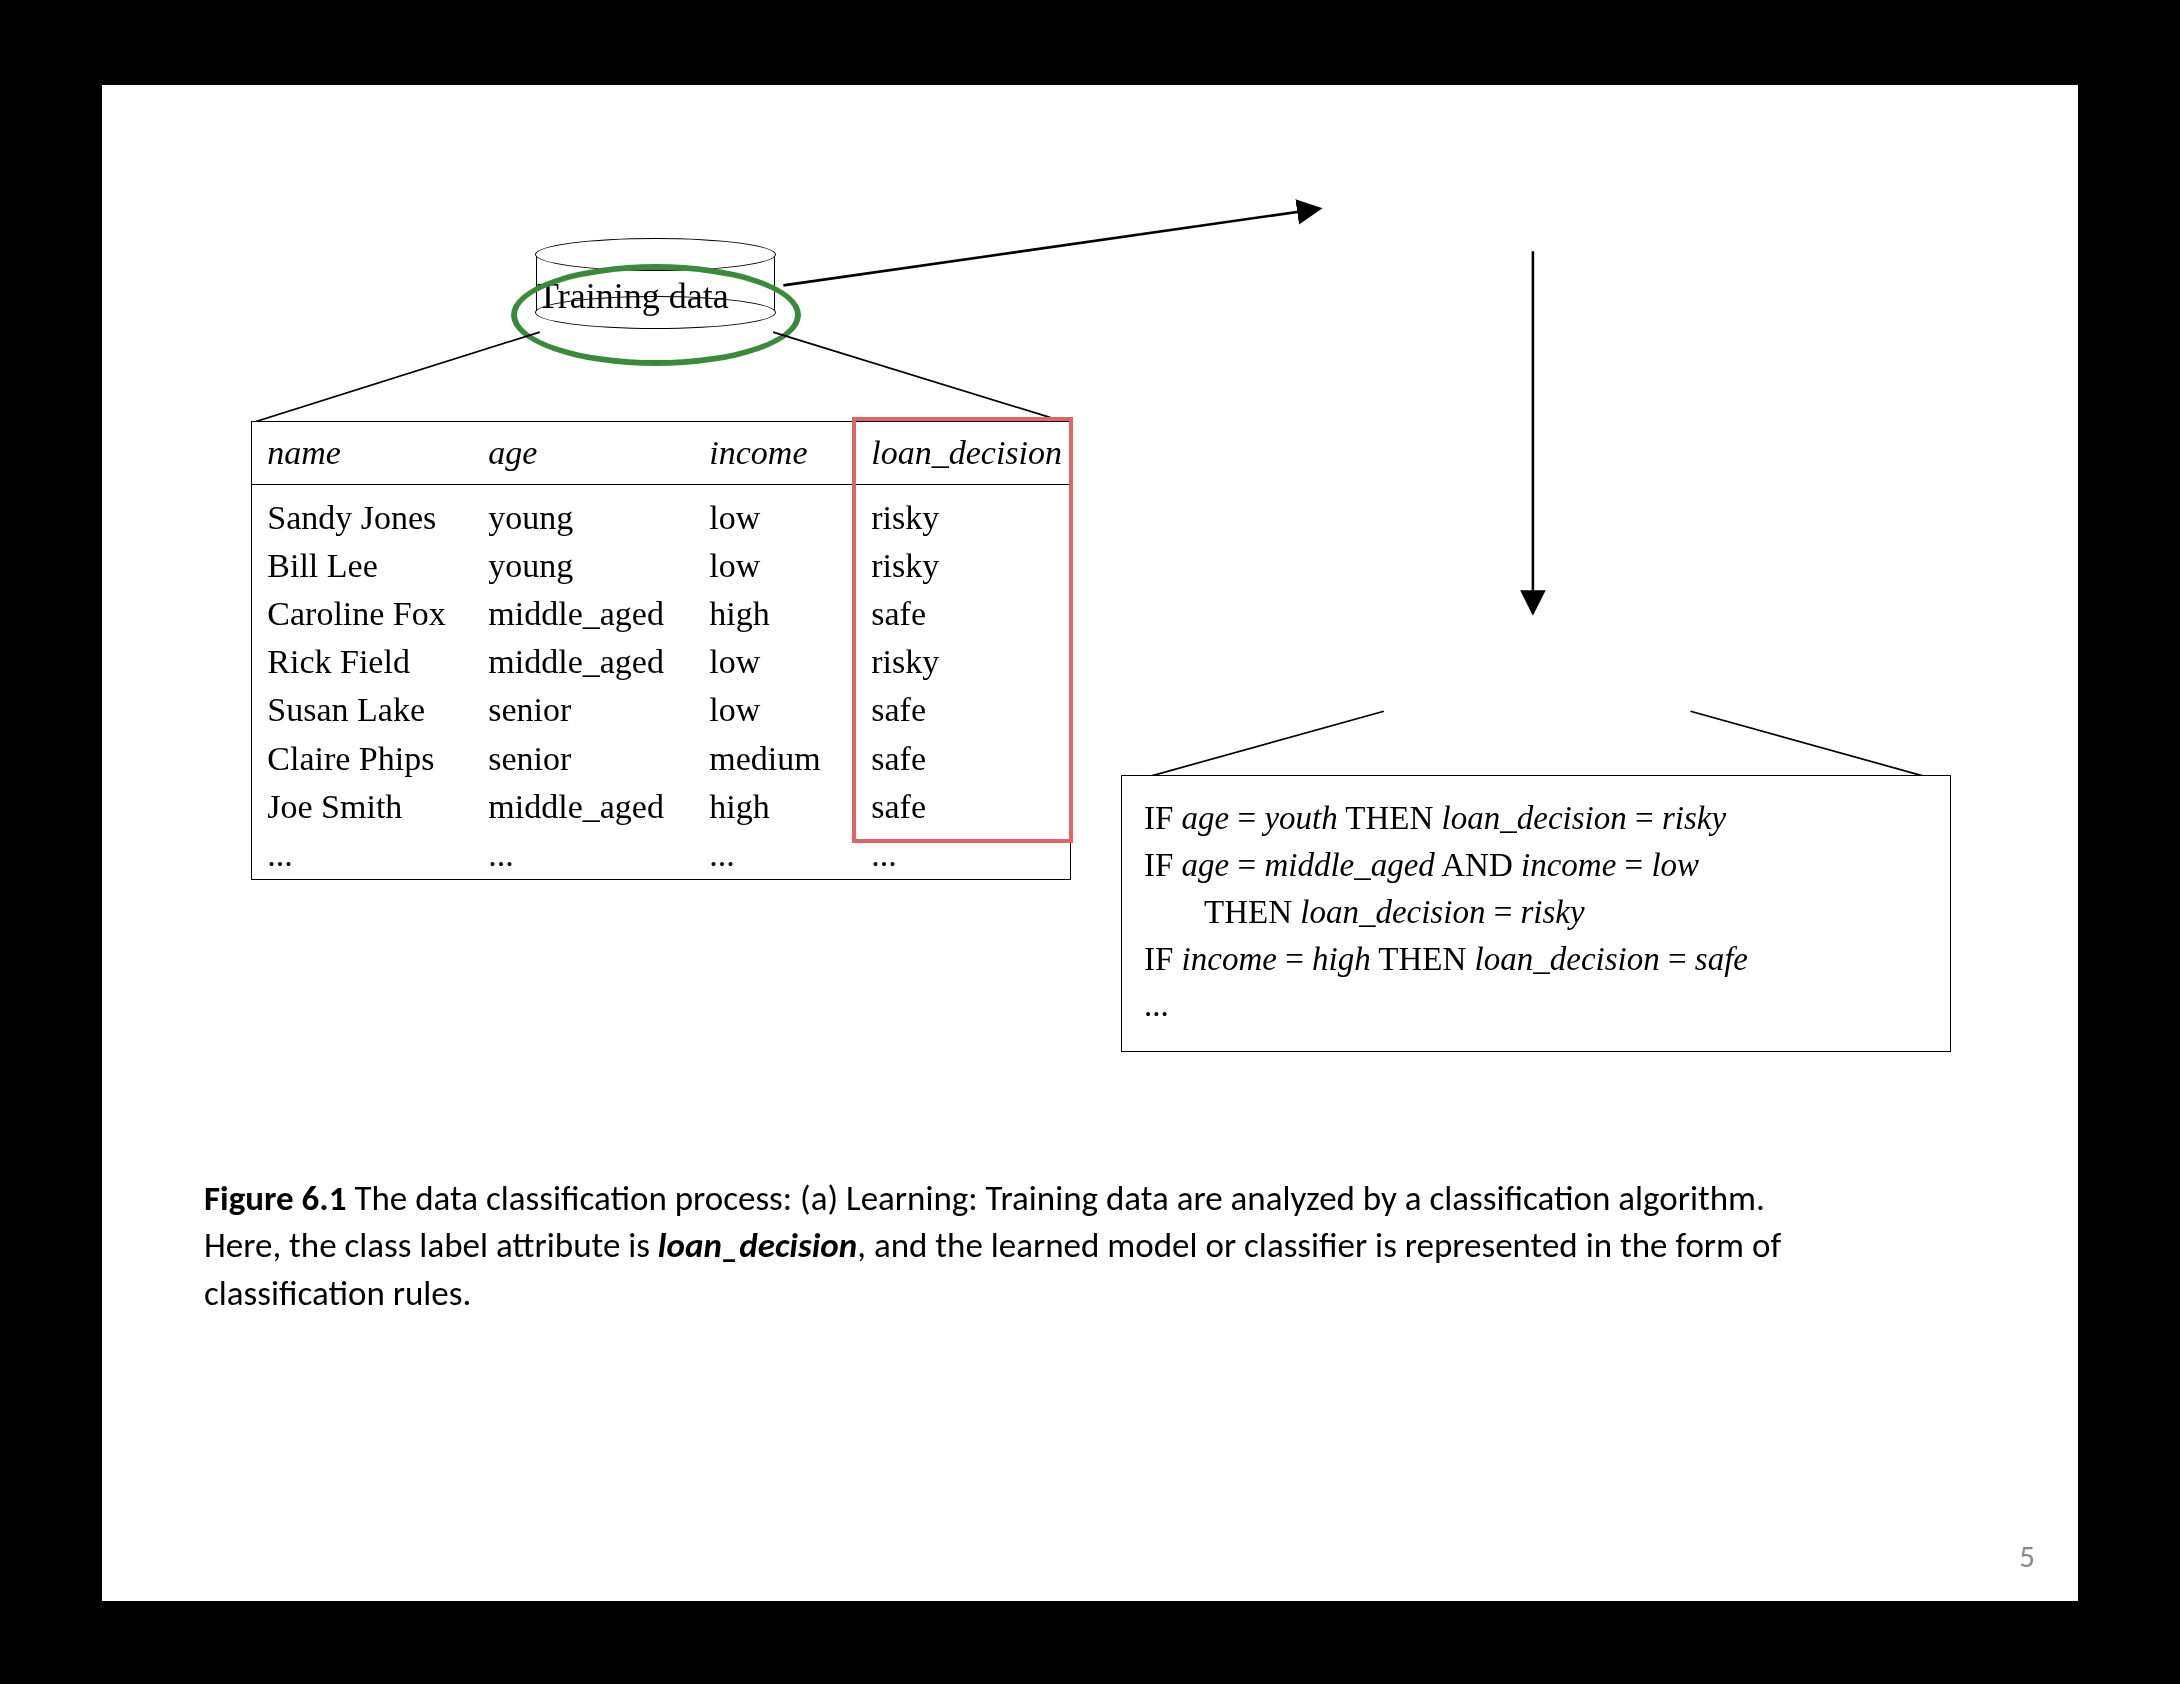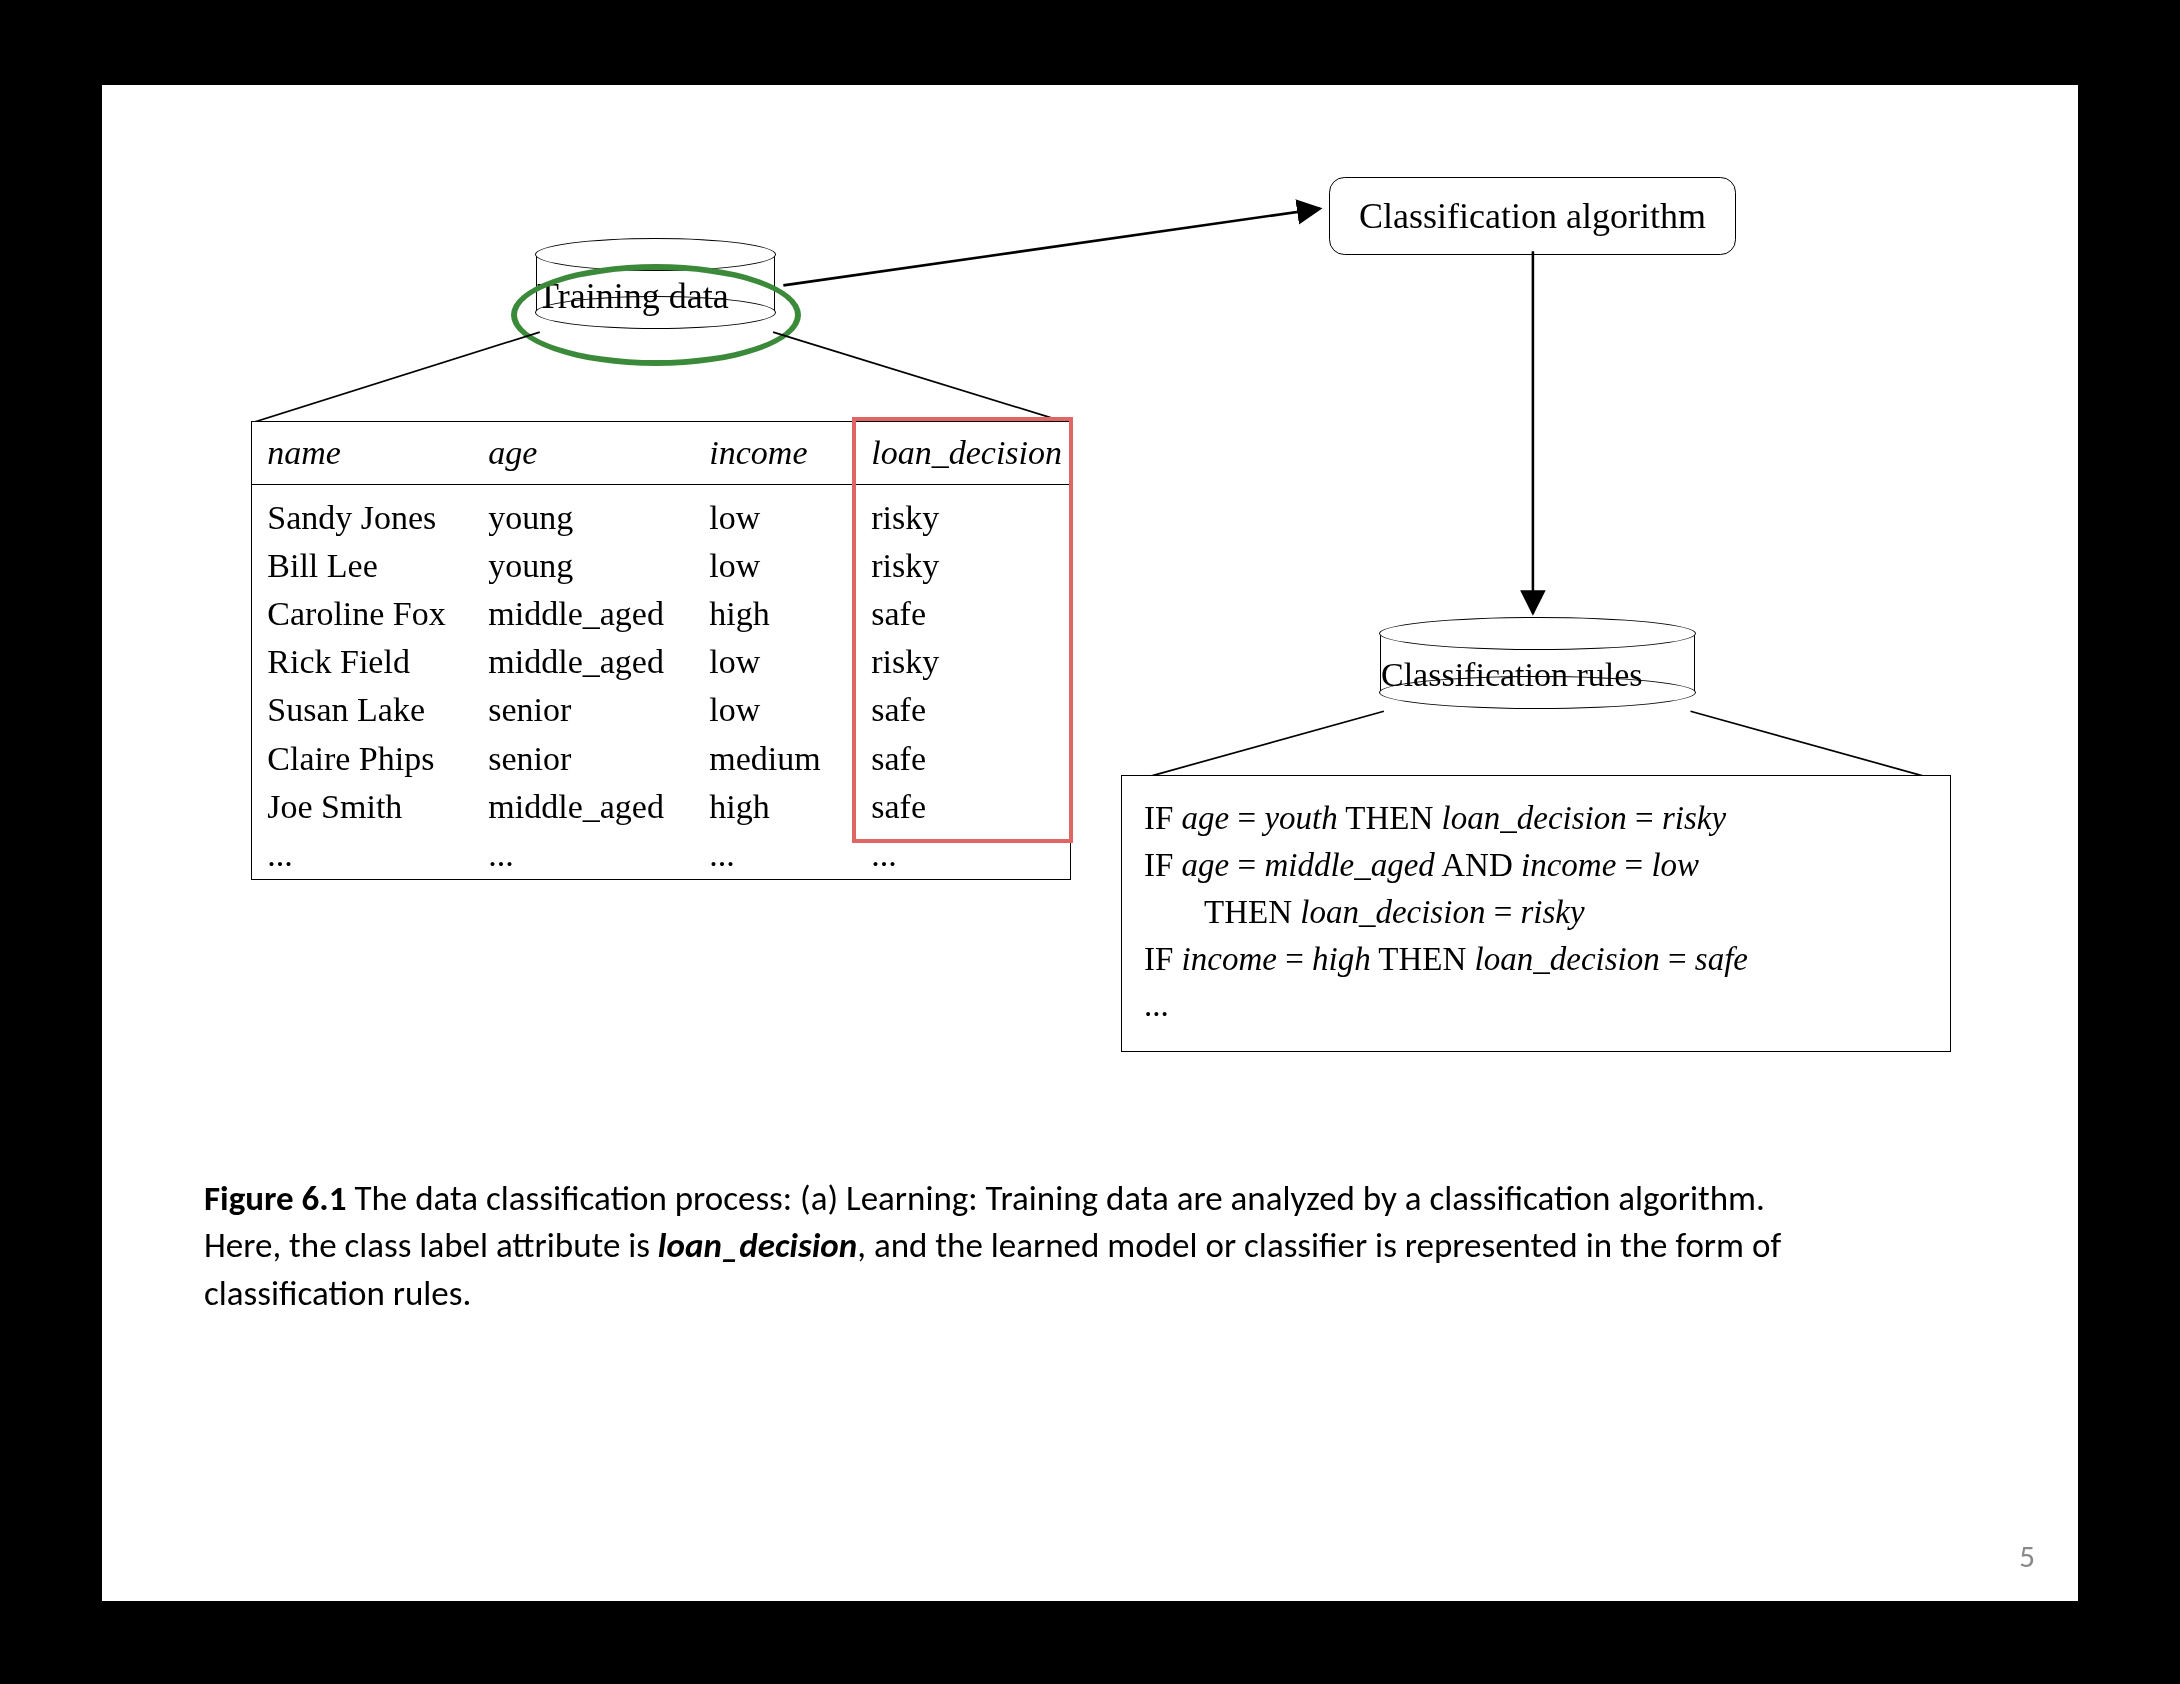--- a/index.html
+++ b/index.html
@@ -154,23 +154,20 @@
     line-height:1.35;
   }
   .caption .fig{font-weight:700;}
   .caption .bi{font-weight:700;font-style:italic;}
 </style>
 </head>
 <body>
 
 <div class="slide">
 
-  <div class="alg-box">
-    <span>Classification algorithm</span>
-  </div>
 
   <svg class="arrow-svg" style="left:0;top:0;width:1976px;height:767px" viewBox="0 0 2320 900" width="1976" height="767">
     <defs>
       <marker id="ah" viewBox="0 0 10 10" refX="9" refY="5" markerWidth="10" markerHeight="10" orient="auto">
         <path d="M0,0 L10,5 L0,10 z" fill="#000"></path>
       </marker>
     </defs>
     <line x1="800" y1="235" x2="1430" y2="145" stroke="#000" stroke-width="3" marker-end="url(#ah)"></line>
 
     <line x1="1680" y1="195" x2="1680" y2="620" stroke="#000" stroke-width="3" marker-end="url(#ah)"></line>
@@ -242,27 +239,20 @@
     </div>
     <div class="tbl-row">
       <span class="c-name">...</span>
       <span class="c-age">...</span>
       <span class="c-income">...</span>
       <span class="c-loan">...</span>
     </div>
   </div>
   <div class="red-box"></div>
 
-  <div class="cyl cyl2">
-    <div class="cyl-body">
-      <div class="cyl-top"></div>
-      <div class="cyl-bot"></div>
-      <div class="cyl-label">Classification rules</div>
-    </div>
-  </div>
   <svg class="arrow-svg" style="left:0;top:0;width:1959px;height:767px" viewBox="0 0 2300 900" width="1959" height="767">
     <line x1="1505" y1="735" x2="1228" y2="812" stroke="#000" stroke-width="2"></line>
     <line x1="1865" y1="735" x2="2142" y2="812" stroke="#000" stroke-width="2"></line>
   </svg>
 
   <div class="rules-box">
     <div>
       <span>IF </span><span class="it">age</span><span> = </span><span class="it">youth</span><span> THEN </span><span class="it">loan_decision</span><span> = </span><span class="it">risky</span>
     </div>
     <div>

